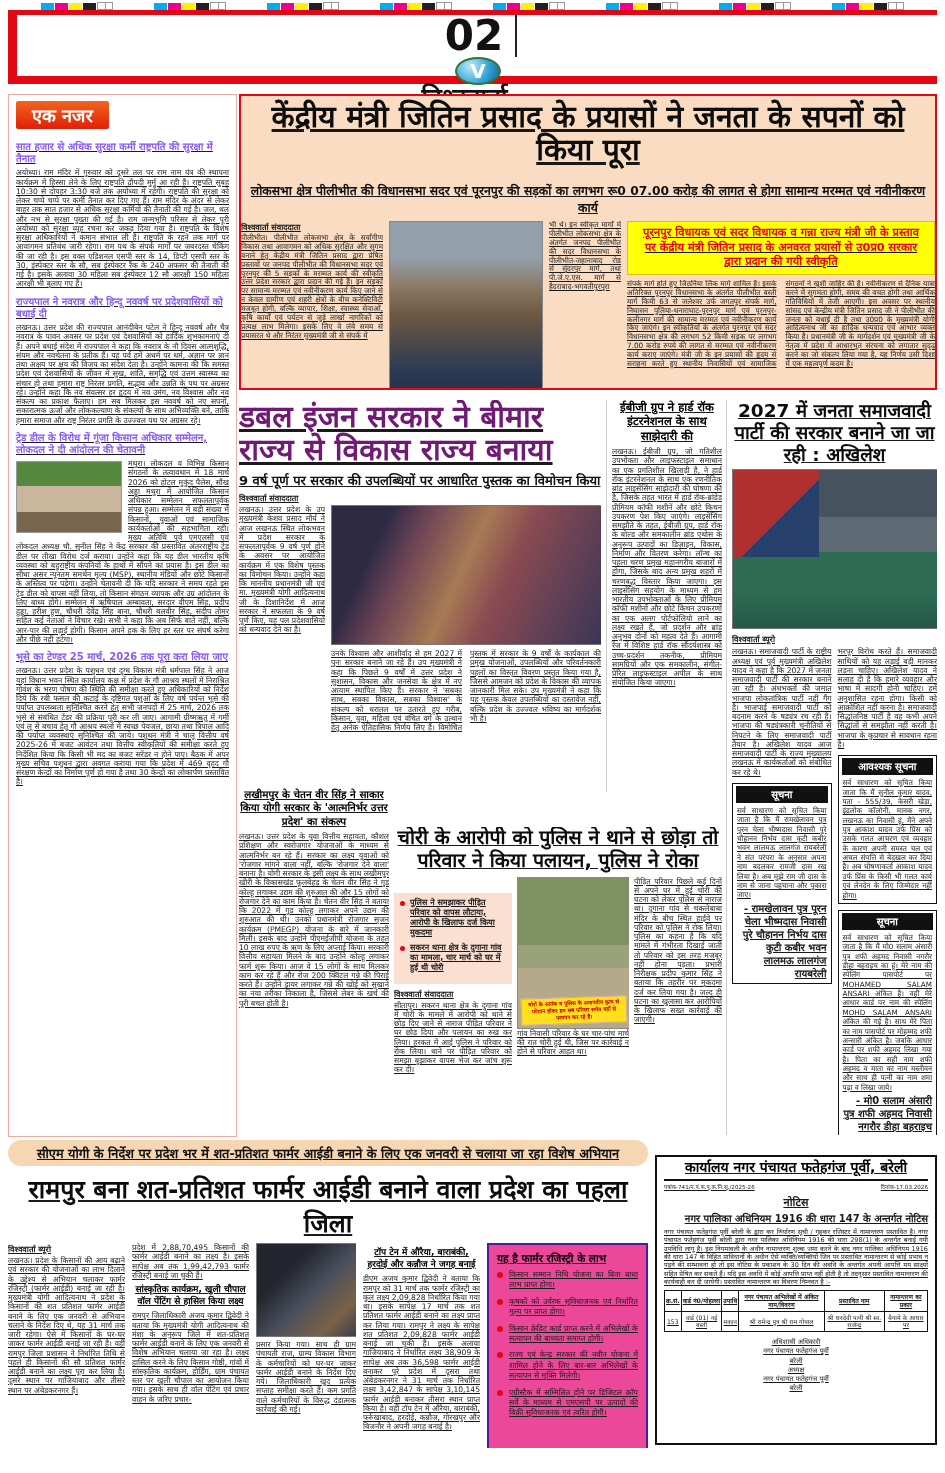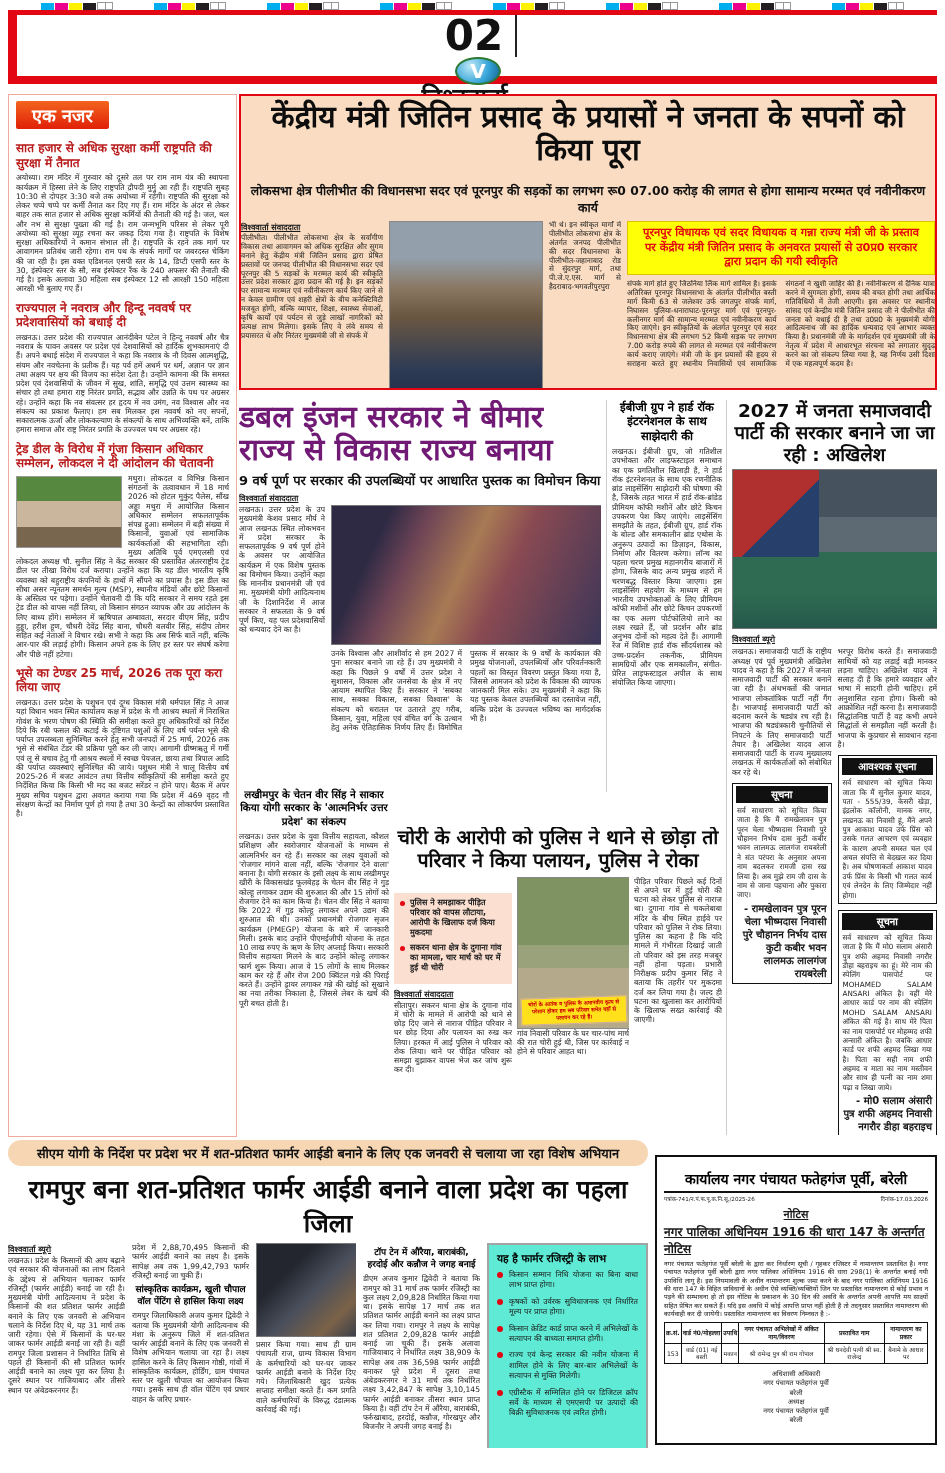--- a/index.html
+++ b/index.html
@@ -1,34 +1,34 @@
 <!DOCTYPE html>
 <html><head>
 <meta charset="utf-8">
 <style>
   html,body{margin:0;padding:0;}
   body{width:945px;height:1473px;position:relative;background:#fff;font-family:"DejaVu Sans",sans-serif;color:#1a1a1a;overflow:hidden;}
   .abs{position:absolute;box-sizing:border-box;}
-  .clip{overflow:hidden;}
+  .clip{overflow:hidden;text-decoration:underline;}
   .body-txt{font-size:7.6px;line-height:1.22;text-align:justify;color:#1c1c1c;}
   .byline{font-weight:bold;font-size:8px;text-decoration:underline;margin-bottom:2px;}
   
   #header{left:8px;top:10px;width:929px;height:74px;border-left:9px solid #e30613;border-top:5px solid #e30613;border-bottom:8px solid #e30613;display:flex;align-items:center;background:#fff;flex-direction:column;}
   .pgnum{font-size:42px;font-weight:bold;color:#111;padding:0 12px 0 8px;border-right:2px solid #222;line-height:1;}
   .logo-circle{width:42px;height:42px;border-radius:50%;margin:0 8px 0 10px;background:radial-gradient(circle at 32% 30%,#bfe9f7,#35a5d9 55%,#14618f);color:#fff;font-weight:bold;font-size:20px;display:flex;align-items:center;justify-content:center;border:2px solid #2c7a35;}
   .masthead-name{font-size:25px;font-weight:bold;color:#111;line-height:1;}
   .masthead-date{font-size:8.5px;font-weight:bold;color:#222;margin-top:3px;}
   .section-title{flex:1;text-align:center;font-size:33px;font-weight:bold;color:#111;}
   .site{display:flex;align-items:center;gap:5px;padding-right:14px;}
   .eicon{display:inline-block;width:24px;height:24px;border-radius:50%;color:#fff;background:radial-gradient(circle at 30% 30%,#9edbff,#1e9ce0 55%,#0c6fb3);font-weight:bold;text-align:center;line-height:23px;font-size:16px;border-bottom:2px solid #f7941d;}
   .site-url{font-size:14.5px;font-weight:bold;color:#111;}
   
   #sidebar{left:8px;top:94px;width:229px;height:1043px;border:1px solid #f0ab9e;padding:5px 7px;}
   .eknazar{display:inline-block;background:linear-gradient(180deg,#f3641e,#e02008);color:#fff;font-size:18px;font-weight:bold;padding:2px 16px;border-radius:2px;margin:1px 0 5px;}
-  .side-head{font-size:12px;font-weight:bold;line-height:1.22;margin:7px 0 3px;color:#b91c1c;}
+  .side-head{font-size:10px;font-weight:bold;line-height:1.22;margin:7px 0 3px;color:#8b5cf6;}
   .conf-photo{float:left;width:104px;height:70px;margin:2px 6px 2px 0;background:linear-gradient(180deg,#56893f 0 34%,#c9b69d 34% 72%,#79664f 72% 100%);border:1px solid #999;}
   
   #lead{left:239px;top:94px;width:698px;height:296px;background:#f9dcc1;border:2px solid #e30613;padding:4px 0;}
   .lead-head{font-size:30px;font-weight:bold;text-align:center;line-height:1.1;color:#0d0d0d;}
   .lead-sub{font-size:12.3px;font-weight:bold;text-align:center;margin-top:16px;color:#111;}
   .lead-content{display:flex;gap:6px;margin-top:5px;height:196px;}
   .lead-colA{width:142px;}
   .lead-photo{width:152px;height:100%;background:linear-gradient(180deg,#93a0ac 0 18%,#8a7761 34%,#6b5741 48%,#2e3b55 75%,#1d2741 100%);border:1px solid #888;flex:none;}
   .lead-colB{width:72px;}
   .lead-colR{flex:1;display:flex;flex-direction:column;}
@@ -72,30 +72,30 @@
   .notice-sig{font-size:10px;font-weight:bold;text-align:right;line-height:1.3;margin-top:2px;}
   
   #farmer{left:8px;top:1140px;width:640px;height:308px;}
   .fm-strip{background:#f7d6b4;border-radius:15px;text-align:center;font-weight:bold;font-size:12.8px;padding:4px 0;color:#111;}
   .fm-head{font-size:25px;font-weight:bold;text-align:center;margin:5px 0 4px;color:#0c0c0c;}
   .fm-cols{display:flex;gap:7px;height:228px;}
   .fm-col{width:117px;}
   .fm-col3{width:100px;}
   .fm-photo{width:100%;height:92px;background:linear-gradient(135deg,#23262e 0 30%,#4a4f5c 55%,#7b6247 80%,#3a3f4c 100%);border:1px solid #777;margin-bottom:3px;}
   .fm-sub{font-size:9px;font-weight:bold;text-align:center;line-height:1.3;margin:4px 0;color:#000;}
-  .benefits{flex:1;border:2px solid #a3a3a3;padding:6px 8px;background:#5eead4;}
+  .benefits{flex:1;border:2px solid #4c1d95;padding:6px 8px;background:#ec4899;}
   .benefits-title{font-size:10.5px;font-weight:bold;margin-bottom:5px;color:#000;}
   .benefits li{list-style:none;position:relative;padding-left:12px;font-size:7.7px;line-height:1.35;margin-bottom:6px;text-align:justify;}
   .benefits li::before{content:"";position:absolute;left:0;top:2px;width:6px;height:6px;border-radius:50%;background:#e30613;}
   
-  #mnotice{left:655px;top:1155px;width:282px;height:290px;border:2.5px solid #111;padding:12px 7px;}
+  #mnotice{left:655px;top:1155px;width:282px;height:290px;border:2.5px solid #111;padding:0 7px;}
   .mn-office{font-size:14px;font-weight:bold;text-align:center;border-bottom:2px solid #111;padding-bottom:3px;color:#000;}
   .mn-refrow{display:flex;justify-content:space-between;font-size:5.6px;margin-top:2px;}
   .mn-title{text-align:center;font-size:11px;font-weight:bold;text-decoration:underline;margin-top:3px;}
-  .mn-sub{text-align:left;font-size:12px;font-weight:bold;text-decoration:underline;margin:2px 0 3px;}
+  .mn-sub{text-align:right;font-size:10px;font-weight:bold;text-decoration:underline;margin:2px 0 3px;}
   .mn-body{font-size:6.5px;line-height:1.28;text-align:justify;}
   .mn-table{width:100%;border-collapse:collapse;margin-top:4px;font-size:6.2px;}
   .mn-table th,.mn-table td{border:1px solid #111;padding:2px 1px;text-align:center;line-height:1.25;}
   .mn-signs{display:flex;justify-content:space-between;margin-top:6px;font-size:6.8px;text-align:center;line-height:1.35;flex-direction:column;}
   
   #colorbars{left:0;top:1450px;width:945px;height:18px;display:flex;justify-content:space-evenly;align-items:center;}
   .cb-group{display:flex;gap:1px;align-items:center;}
   .sq{width:13px;height:13px;}
   .c{background:#00aeef;} .m{background:#ec008c;} .y{background:#fff200;} .k{background:#231f20;}
   .reg{width:14px;height:13px;border:1px solid #999;background:linear-gradient(#999,#999) center/100% 1px no-repeat,linear-gradient(#999,#999) center/1px 100% no-repeat;}

